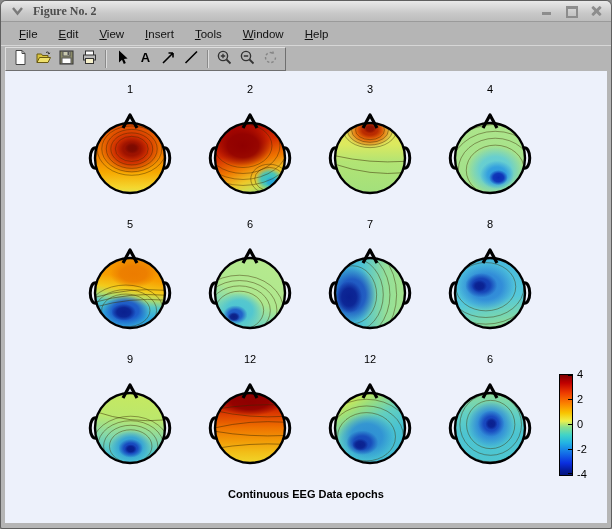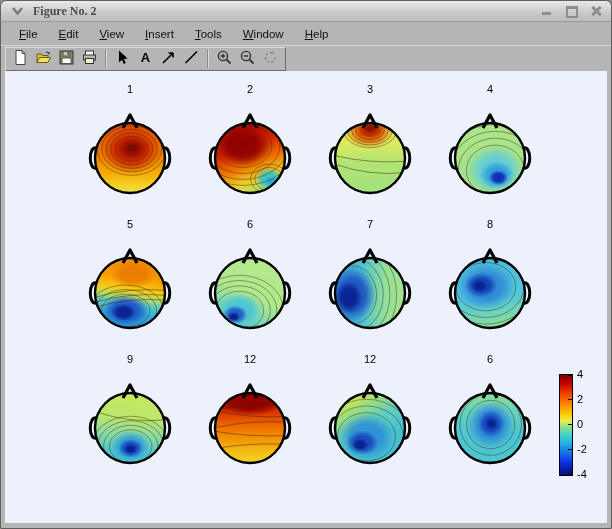--- a/index.html
+++ b/index.html
@@ -734,15 +734,16 @@
         <div class="cb-tick-mark" style="top: 304px; left: 563px;"></div>
         <div class="cb-tick-label" style="top: 322px; left: 572px;">2</div>
         <div class="cb-tick-mark" style="top: 328px; left: 563px;"></div>
         <div class="cb-tick-label" style="top: 347px; left: 572px;">0</div>
         <div class="cb-tick-mark" style="top: 353px; left: 563px;"></div>
         <div class="cb-tick-label" style="top: 372px; left: 572px;">-2</div>
         <div class="cb-tick-mark" style="top: 378px; left: 563px;"></div>
         <div class="cb-tick-label" style="top: 397px; left: 572px;">-4</div>
         <div class="cb-tick-mark" style="top: 402px; left: 563px;"></div>
       </div>
+    <div id="caption">Continuous EEG Data epochs</div>
   </div>
 
 </div>
 
 </body></html>

